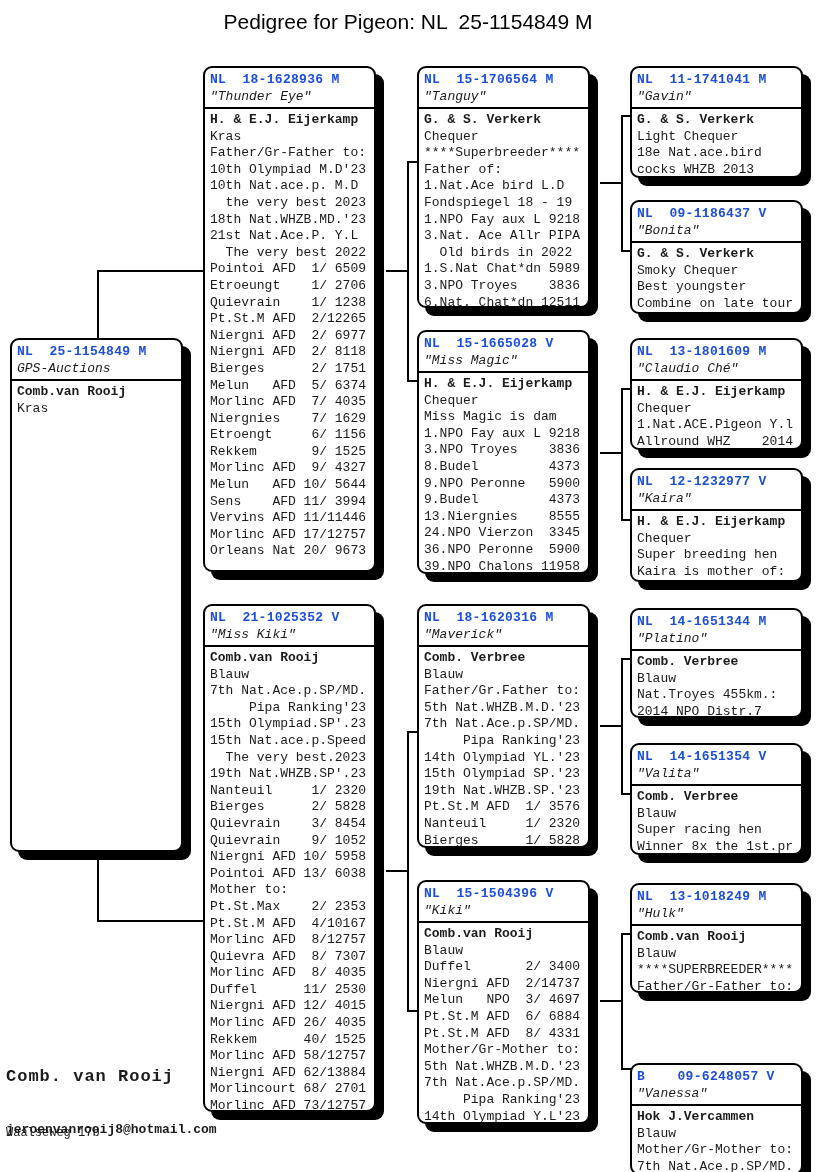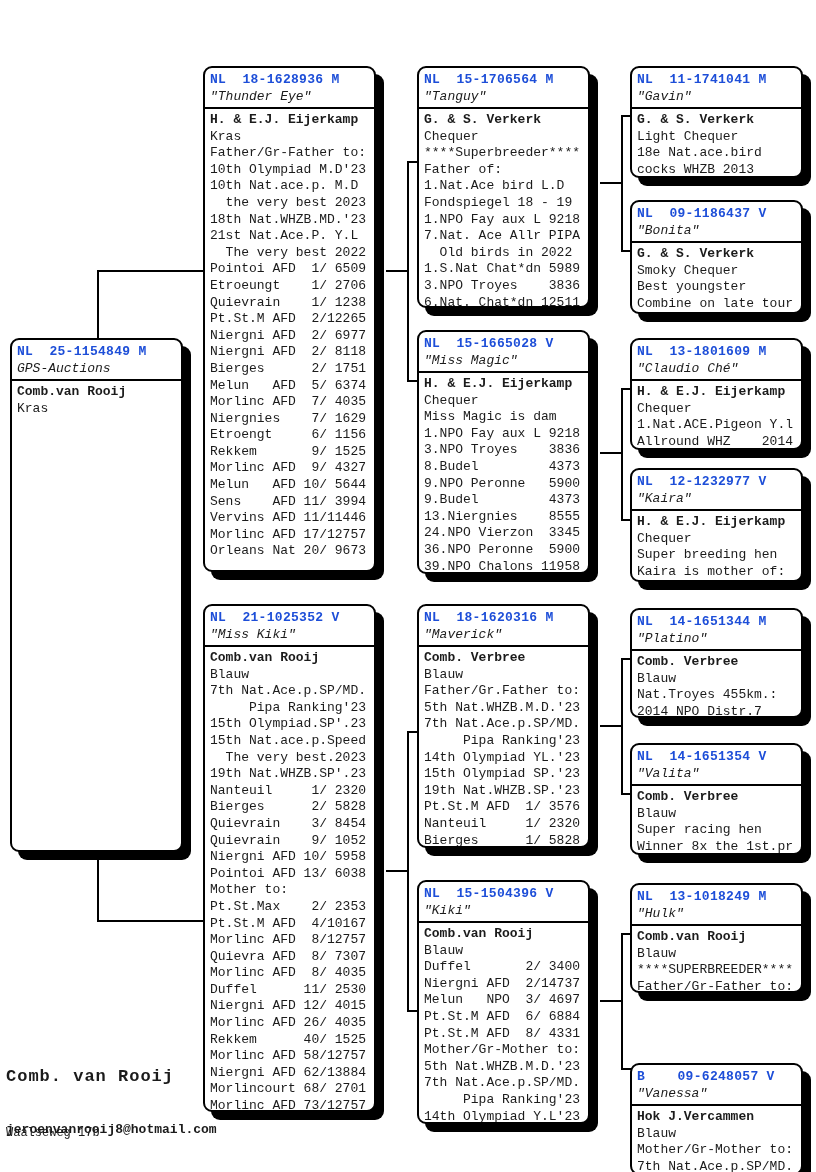--- a/index.html
+++ b/index.html
@@ -25,20 +25,21 @@
   .owner-email{position:absolute;left:6px;top:1122px;font-size:13px;font-weight:bold;white-space:pre;}
   .footer{position:absolute;right:6px;top:1142px;font-size:11px;font-style:italic;white-space:pre;}
   .footer span{margin-left:16px;}
   .footer span:first-child{margin-left:4px;}
 </style>
 </head>
 <body>
 
 <div class="page">
 
+  <div class="title">Pedigree for Pigeon: NL  25-1154849 M</div>
 
   <div class="vline" style="left:97px;top:270px;height:70px"></div>
   <div class="hline" style="left:97px;top:270px;width:108px"></div>
   <div class="vline" style="left:97px;top:852px;height:70px"></div>
   <div class="hline" style="left:97px;top:920px;width:108px"></div>
 
   <div class="hline" style="left:386px;top:270px;width:23px"></div>
   <div class="vline" style="left:407px;top:161px;height:221px"></div>
   <div class="hline" style="left:407px;top:161px;width:12px"></div>
   <div class="hline" style="left:407px;top:380px;width:12px"></div>
@@ -150,21 +151,21 @@
     <div class="ring">NL  15-1706564 M</div>
     <div class="pname">"Tanguy"</div>
     <div class="bbody">
         <div>G. &amp; S. Verkerk</div>
         <div>Chequer</div>
         <div>****Superbreeder****</div>
         <div>Father of:</div>
         <div>1.Nat.Ace bird L.D</div>
         <div>Fondspiegel 18 - 19</div>
         <div>1.NPO Fay aux L 9218</div>
-        <div>7.Nat. Ace Allr PIPA</div>
+        <div>3.Nat. Ace Allr PIPA</div>
         <div>  Old birds in 2022</div>
         <div>1.S.Nat Chat*dn 5989</div>
         <div>3.NPO Troyes    3836</div>
         <div>6.Nat. Chat*dn 12511</div>
       </div>
   </div>
 
   <div class="box" style="left:417px;top:330px;height:244px">
     <div class="ring">NL  15-1665028 V</div>
     <div class="pname">"Miss Magic"</div>

